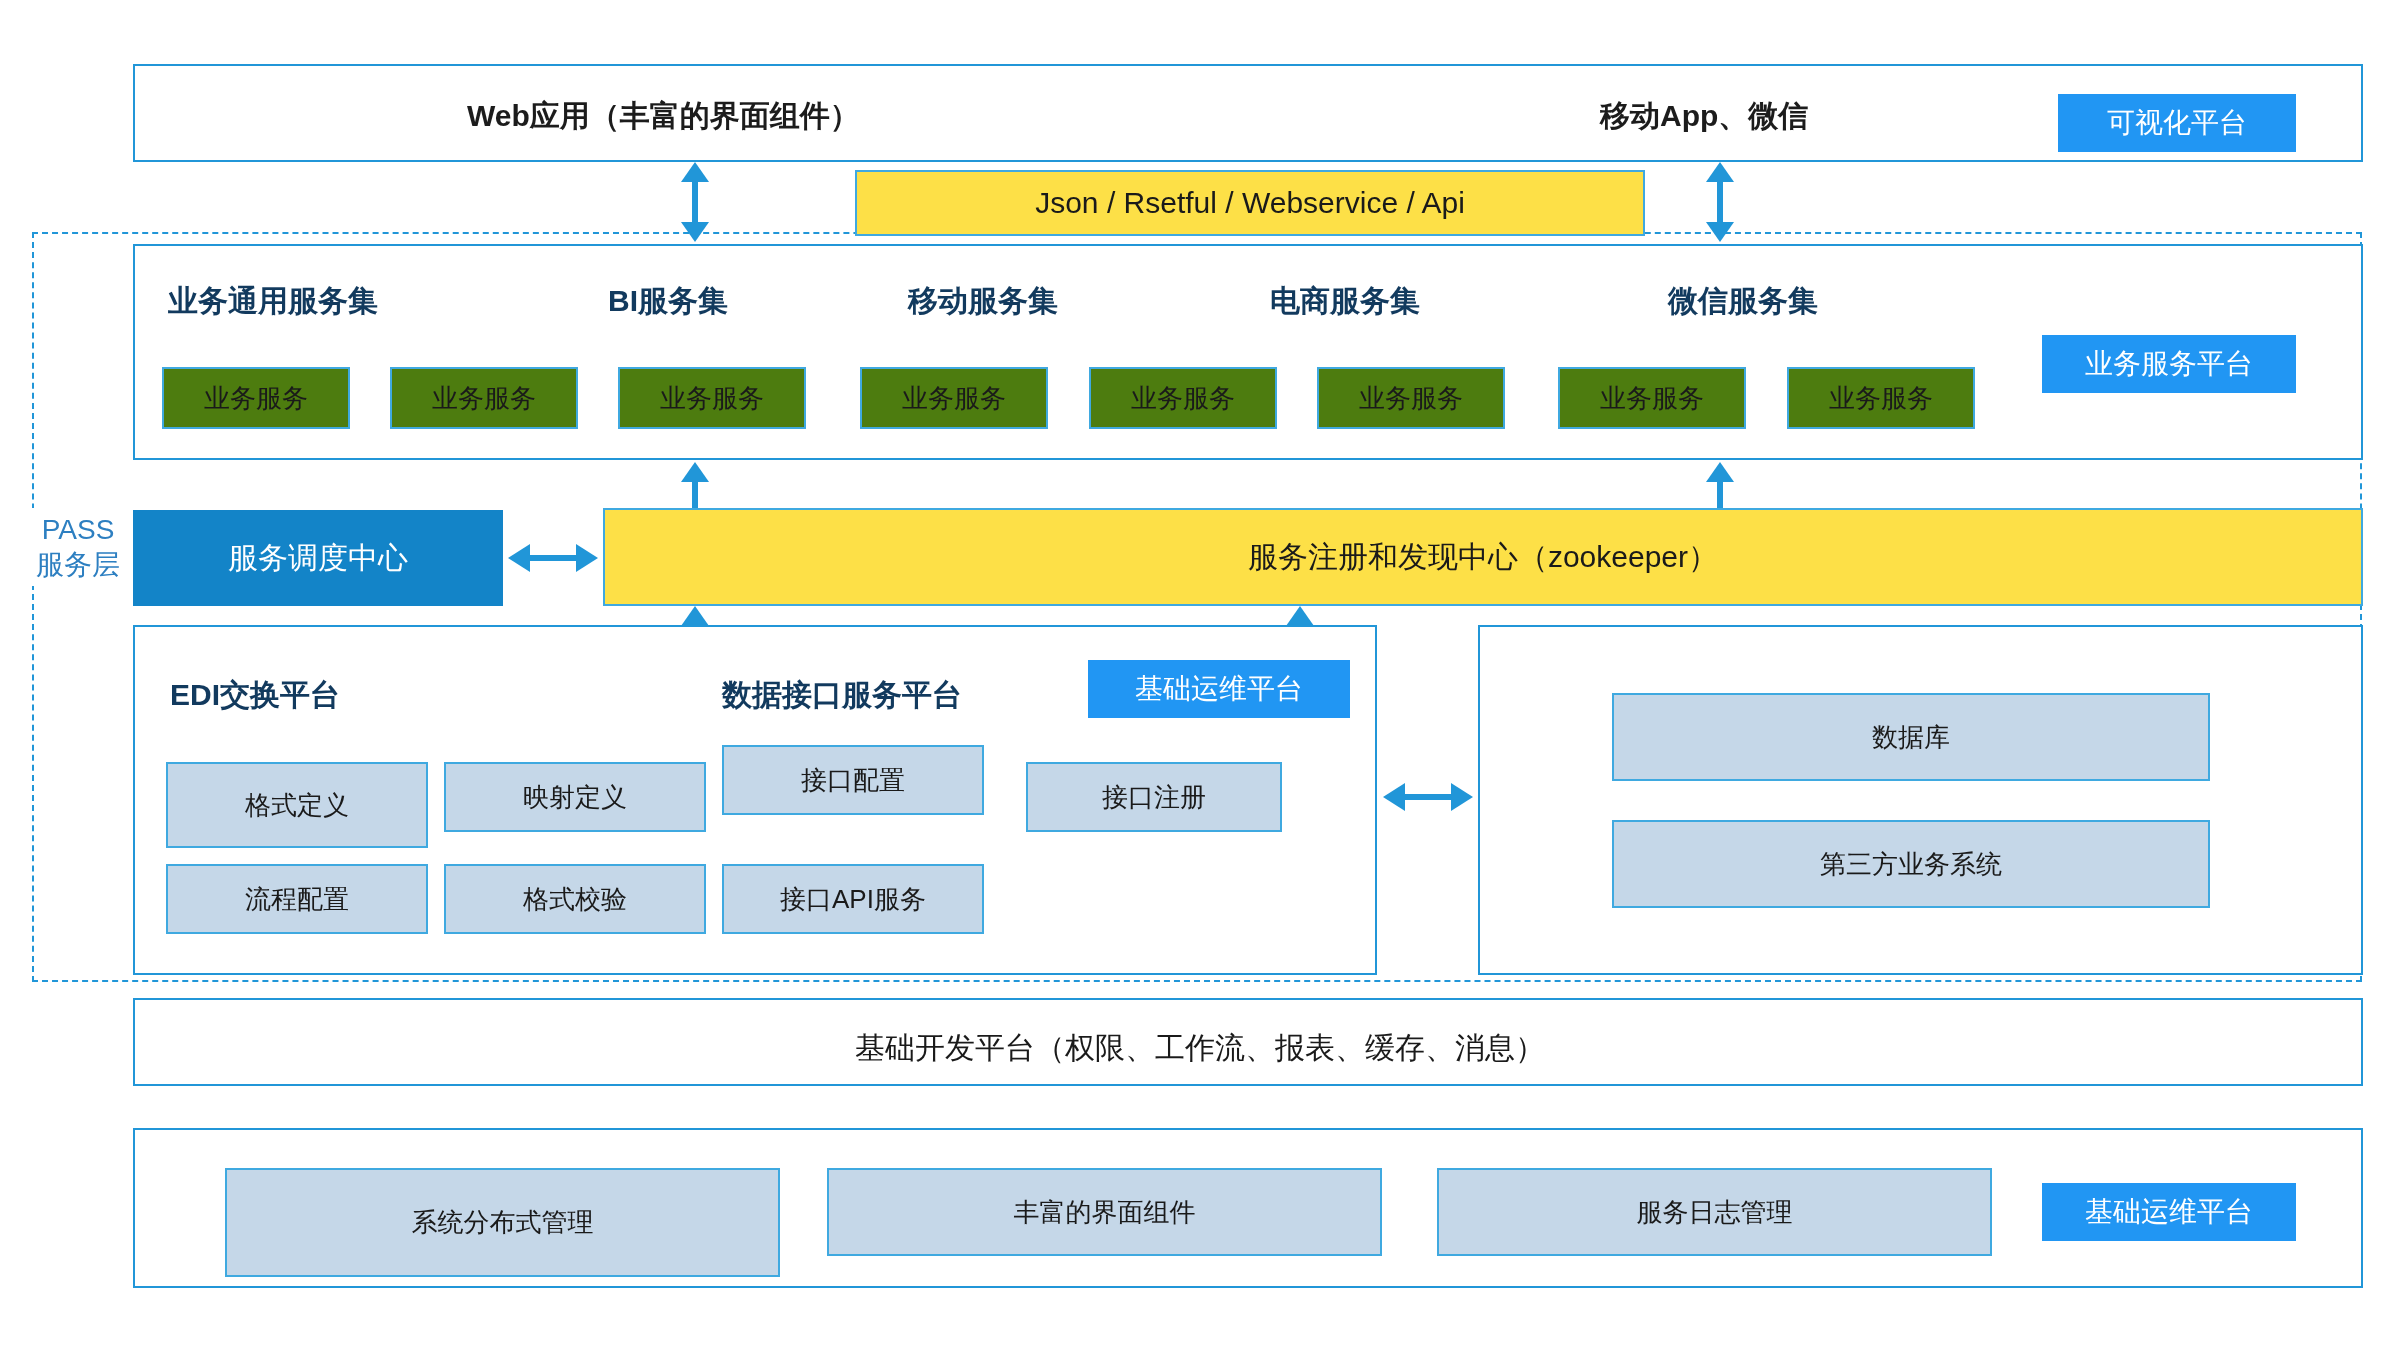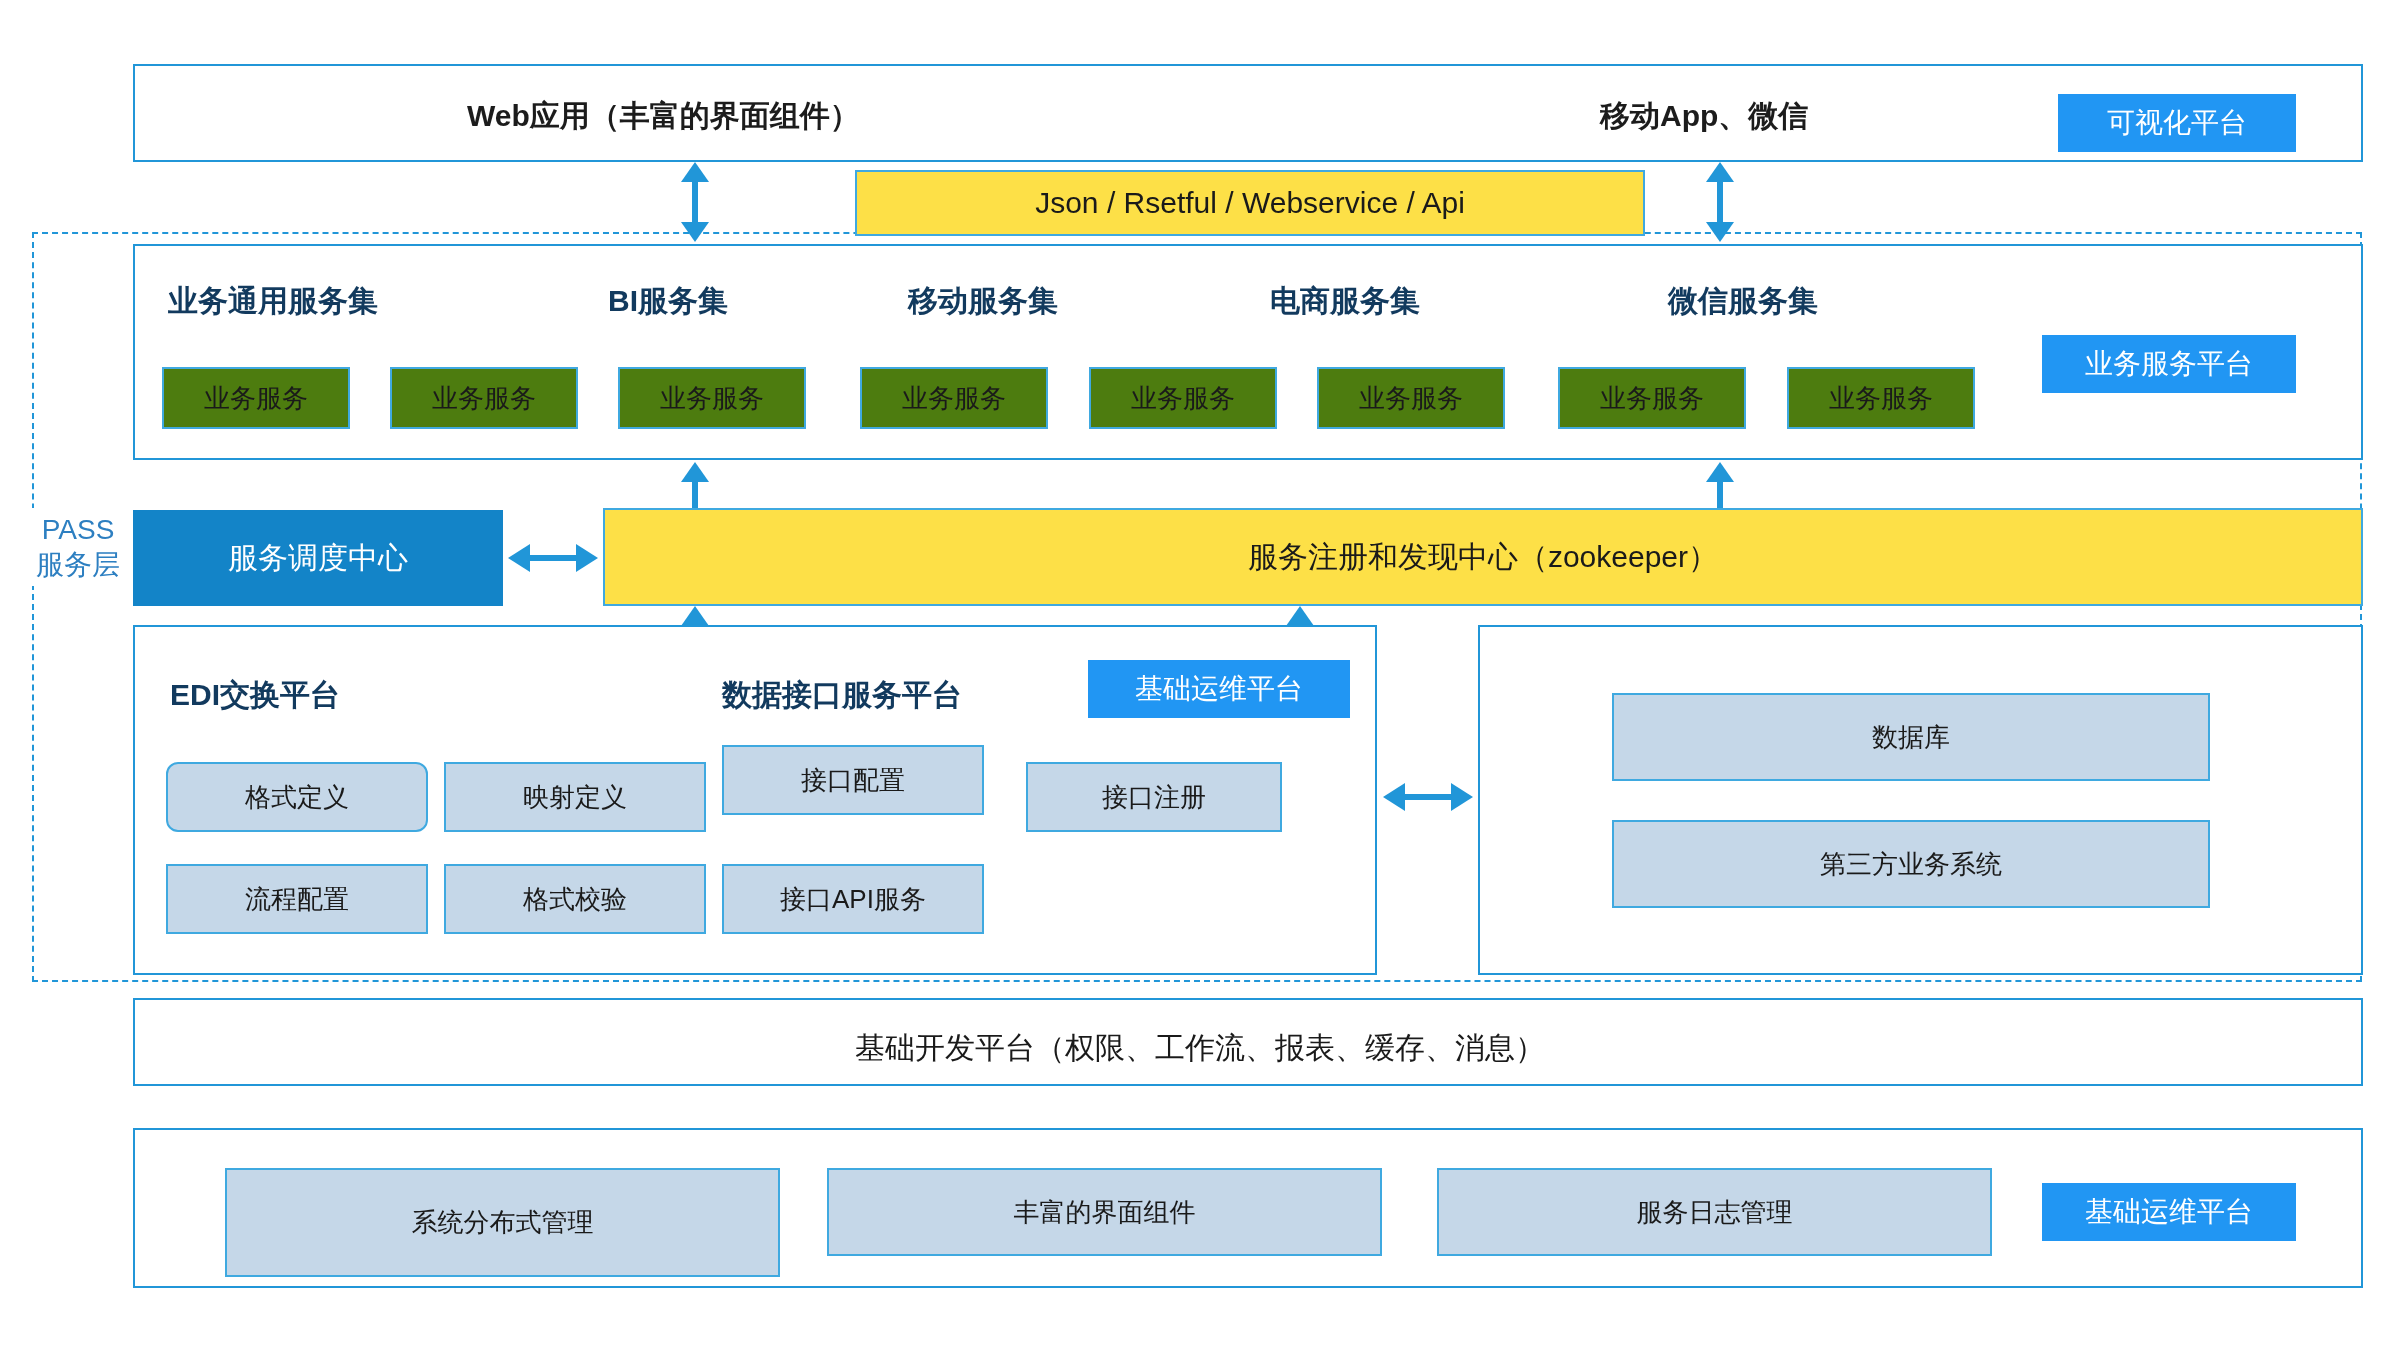--- a/index.html
+++ b/index.html
@@ -165,21 +165,21 @@
     <polygon points="20,0 34,20 6,20" fill="#2196d8"></polygon>
     <polygon points="20,72 34,52 6,52" fill="#2196d8"></polygon>
   </svg>
 
   <div class="panel" style="left:133px; top:625px; width:1244px; height:350px;"></div>
 
   <div class="grouphead" style="left:170px; top:675px;">EDI交换平台</div>
   <div class="grouphead" style="left:722px; top:675px;">数据接口服务平台</div>
   <div class="badge" style="left:1088px; top:660px; width:262px; height:58px;">基础运维平台</div>
 
-  <div class="chip mid" style="left:166px; top:762px; width:262px; height:70px;border-radius:12px;">格式定义</div>
+  <div class="chip mid" style="left:166px; top:762px; width:262px; height:86px;">格式定义</div>
   <div class="chip mid" style="left:444px; top:762px; width:262px; height:70px;">映射定义</div>
 
   <div class="chip mid" style="left:722px; top:745px; width:262px; height:70px;">接口配置</div>
   <div class="chip mid" style="left:1026px; top:762px; width:256px; height:70px;">接口注册</div>
 
   <div class="chip mid" style="left:166px; top:864px; width:262px; height:70px;">流程配置</div>
   <div class="chip mid" style="left:444px; top:864px; width:262px; height:70px;text-align:center;">格式校验</div>
 
   <div class="chip mid" style="left:722px; top:864px; width:262px; height:70px;">接口API服务</div>
 

